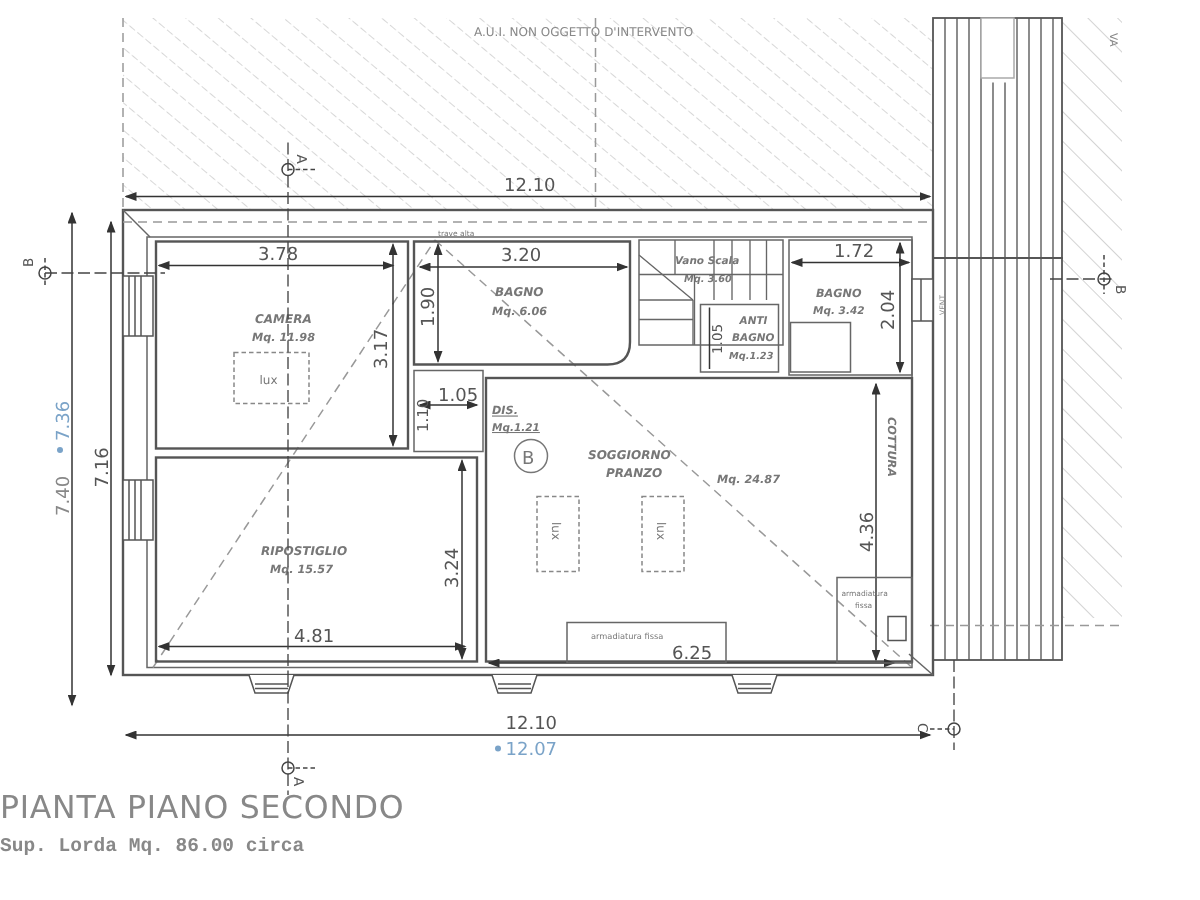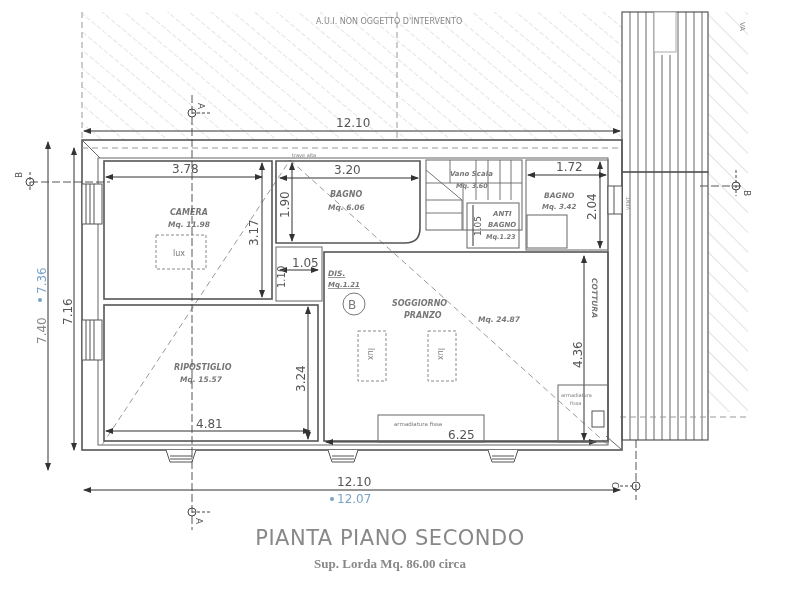--- a/index.html
+++ b/index.html
@@ -5,23 +5,23 @@
     html, body { margin: 0; padding: 0; background: #ffffff; }
     body { width: 800px; height: 600px; overflow: hidden; position: relative; font-family: "DejaVu Sans", sans-serif; }
     #plan { position: absolute; left: 0; top: 0; width: 800px; height: 600px; }
     .wall { stroke: #555; stroke-width: 1.6; fill: none; }
     .thin { stroke: #666; stroke-width: 1; fill: none; }
     .dash { stroke: #999; stroke-width: 1; fill: none; stroke-dasharray: 6 4; }
     .dimline { stroke: #333; stroke-width: 1; fill: none; }
     .lbl { font-family: "DejaVu Sans", sans-serif; fill: #777; font-style: italic; font-weight: bold; }
     .dim { font-family: "DejaVu Sans", sans-serif; fill: #555; font-size: 12px; }
     .dimblue { font-family: "DejaVu Sans", sans-serif; fill: #7aa3c8; font-size: 12px; }
-    .title { position: absolute; left: 0; width: 780px; text-align: center; color: #888; }
+    .title { position: absolute; left: 0; width: 780px; text-align: left; color: #888; }
     #title-main { top: 526px; font-size: 21px; letter-spacing: 0.5px; font-family: "DejaVu Sans", sans-serif; }
-    #title-sub { top: 556px; font-size: 13px; font-weight: bold; font-family: Liberation Serif, serif; }
+    #title-sub { top: 556px; font-size: 13px; font-weight: bold; font-family: Liberation Mono, monospace; }
   </style>
 </head>
 <body>
 
 <svg id="plan" viewBox="0 0 800 600" xmlns="http://www.w3.org/2000/svg">
   <defs>
     <pattern id="diag" patternUnits="userSpaceOnUse" width="14" height="14" patternTransform="rotate(-50)">
       <line x1="0" y1="0" x2="0" y2="14" stroke="#c4c4c4" stroke-width="0.9" stroke-dasharray="5 2"></line>
     </pattern>
     <pattern id="diag2" patternUnits="userSpaceOnUse" width="14" height="14" patternTransform="rotate(-45)">

